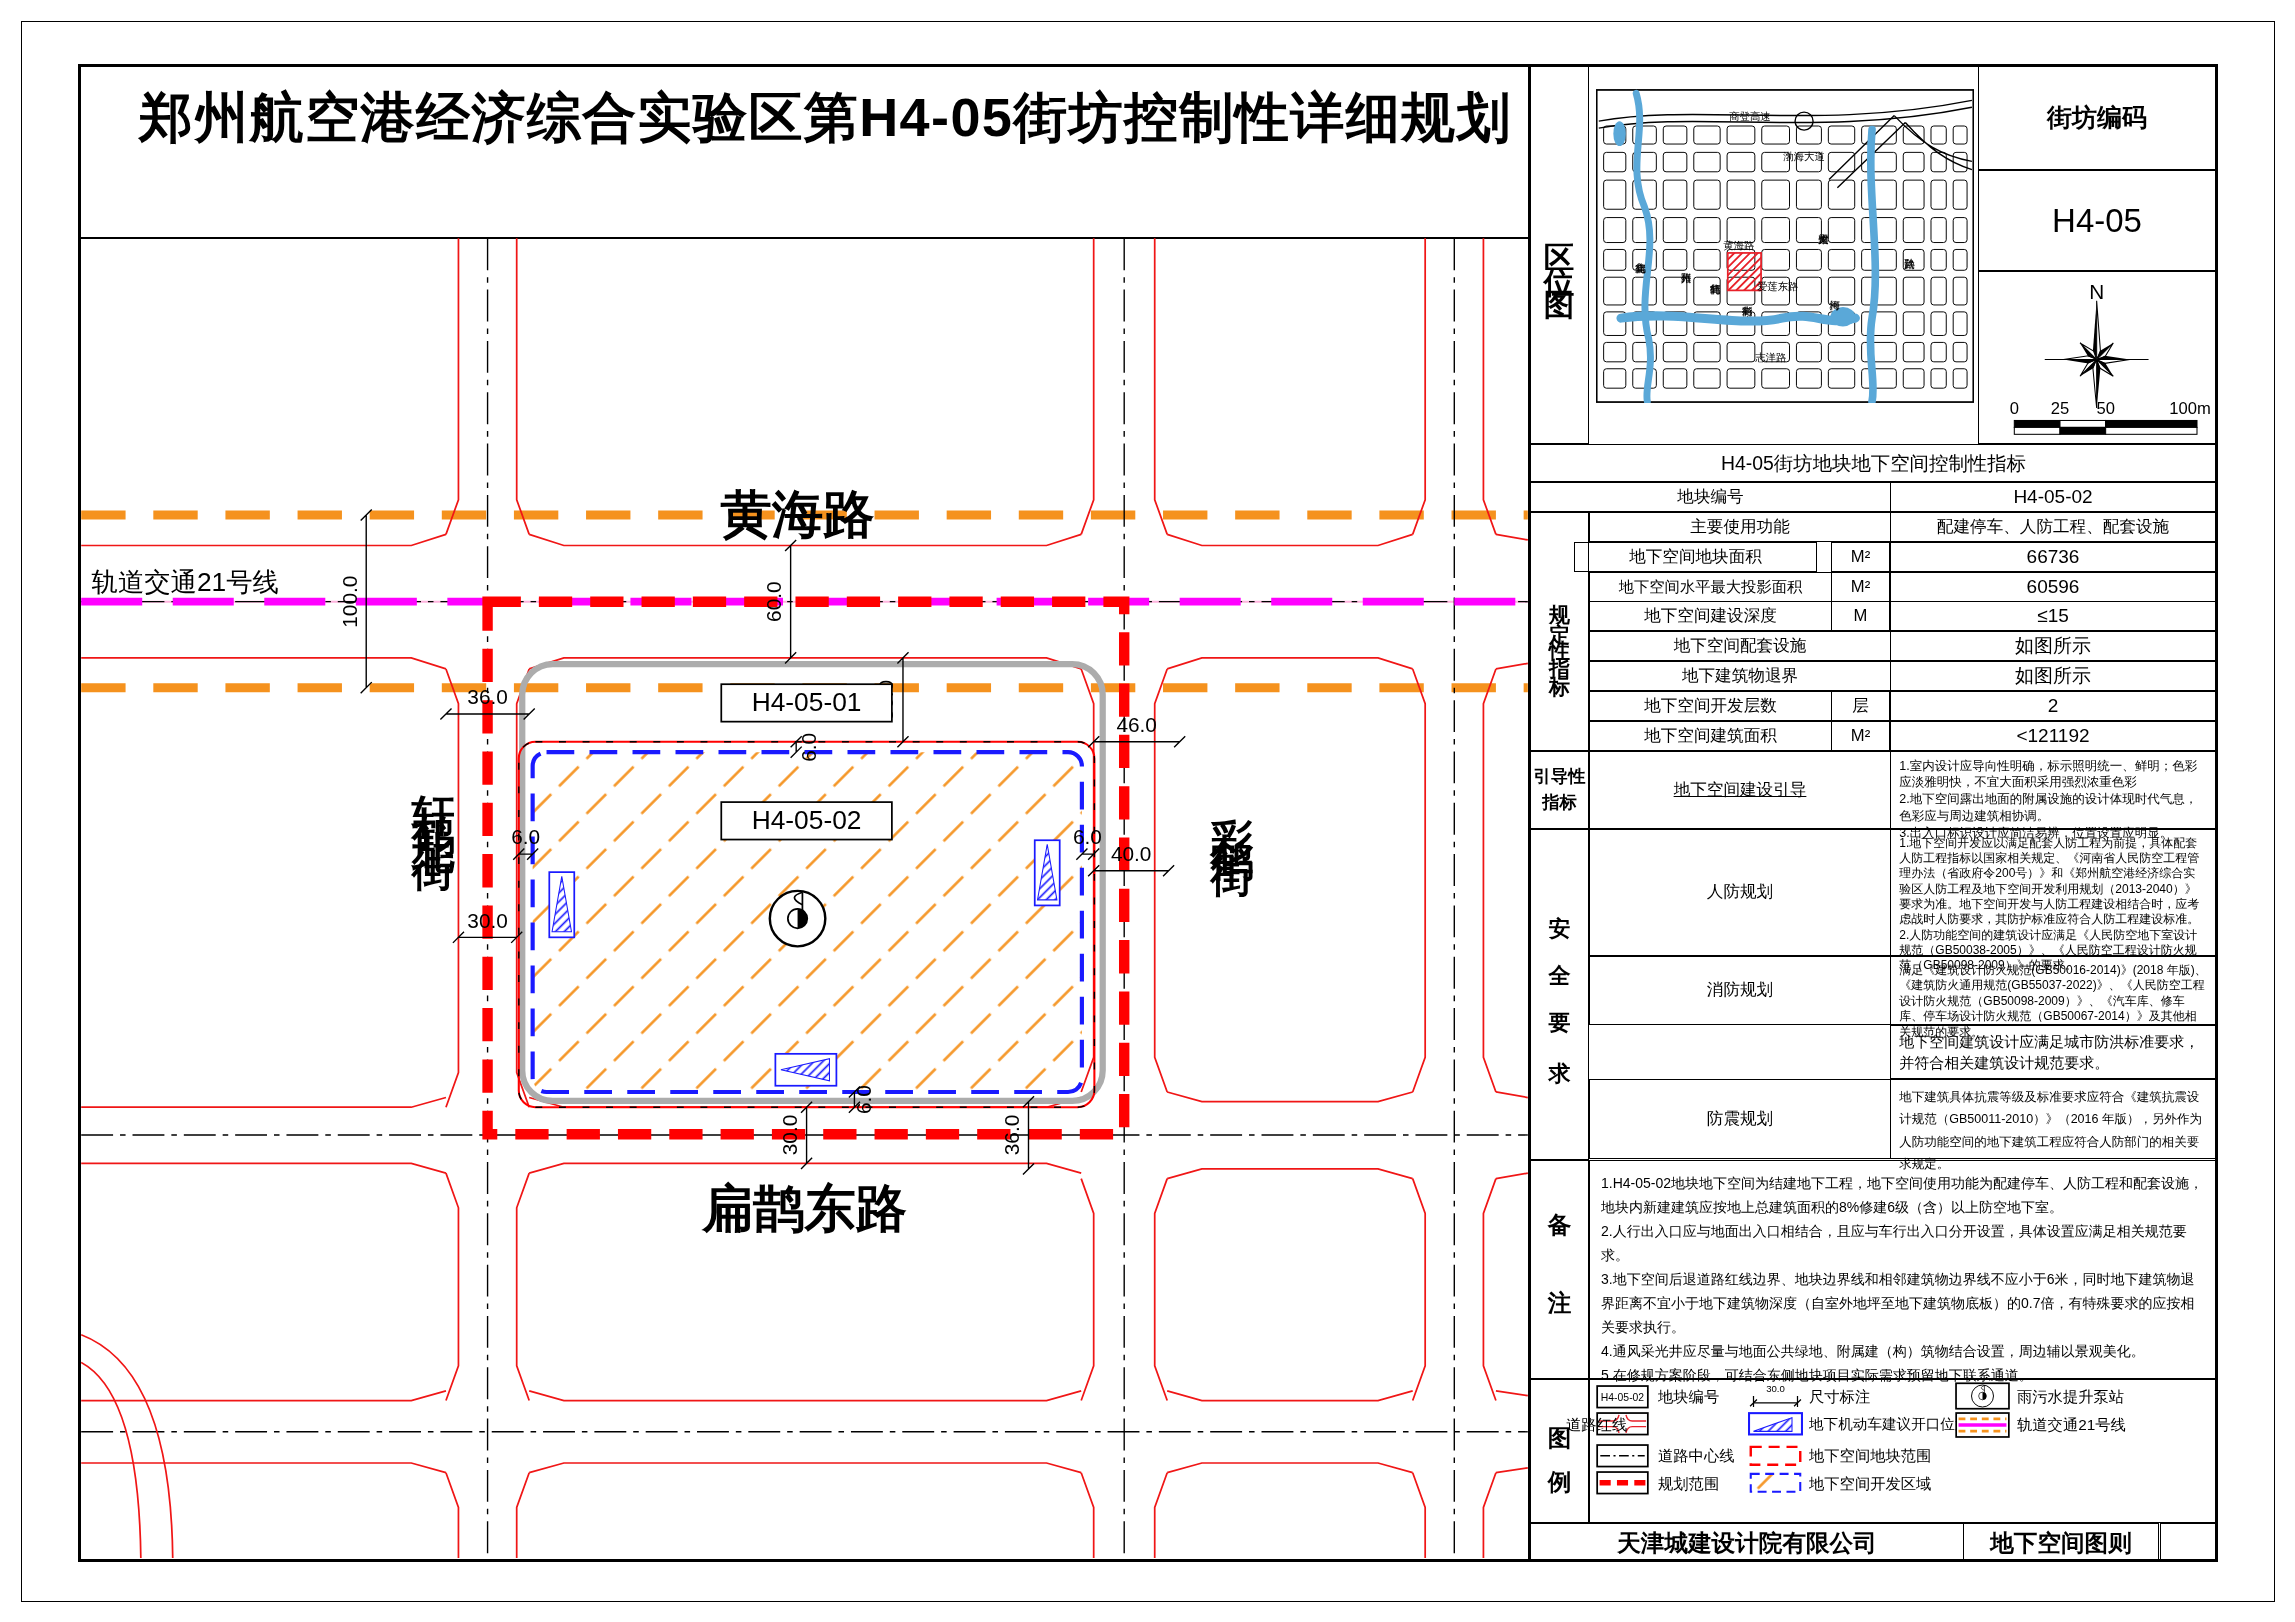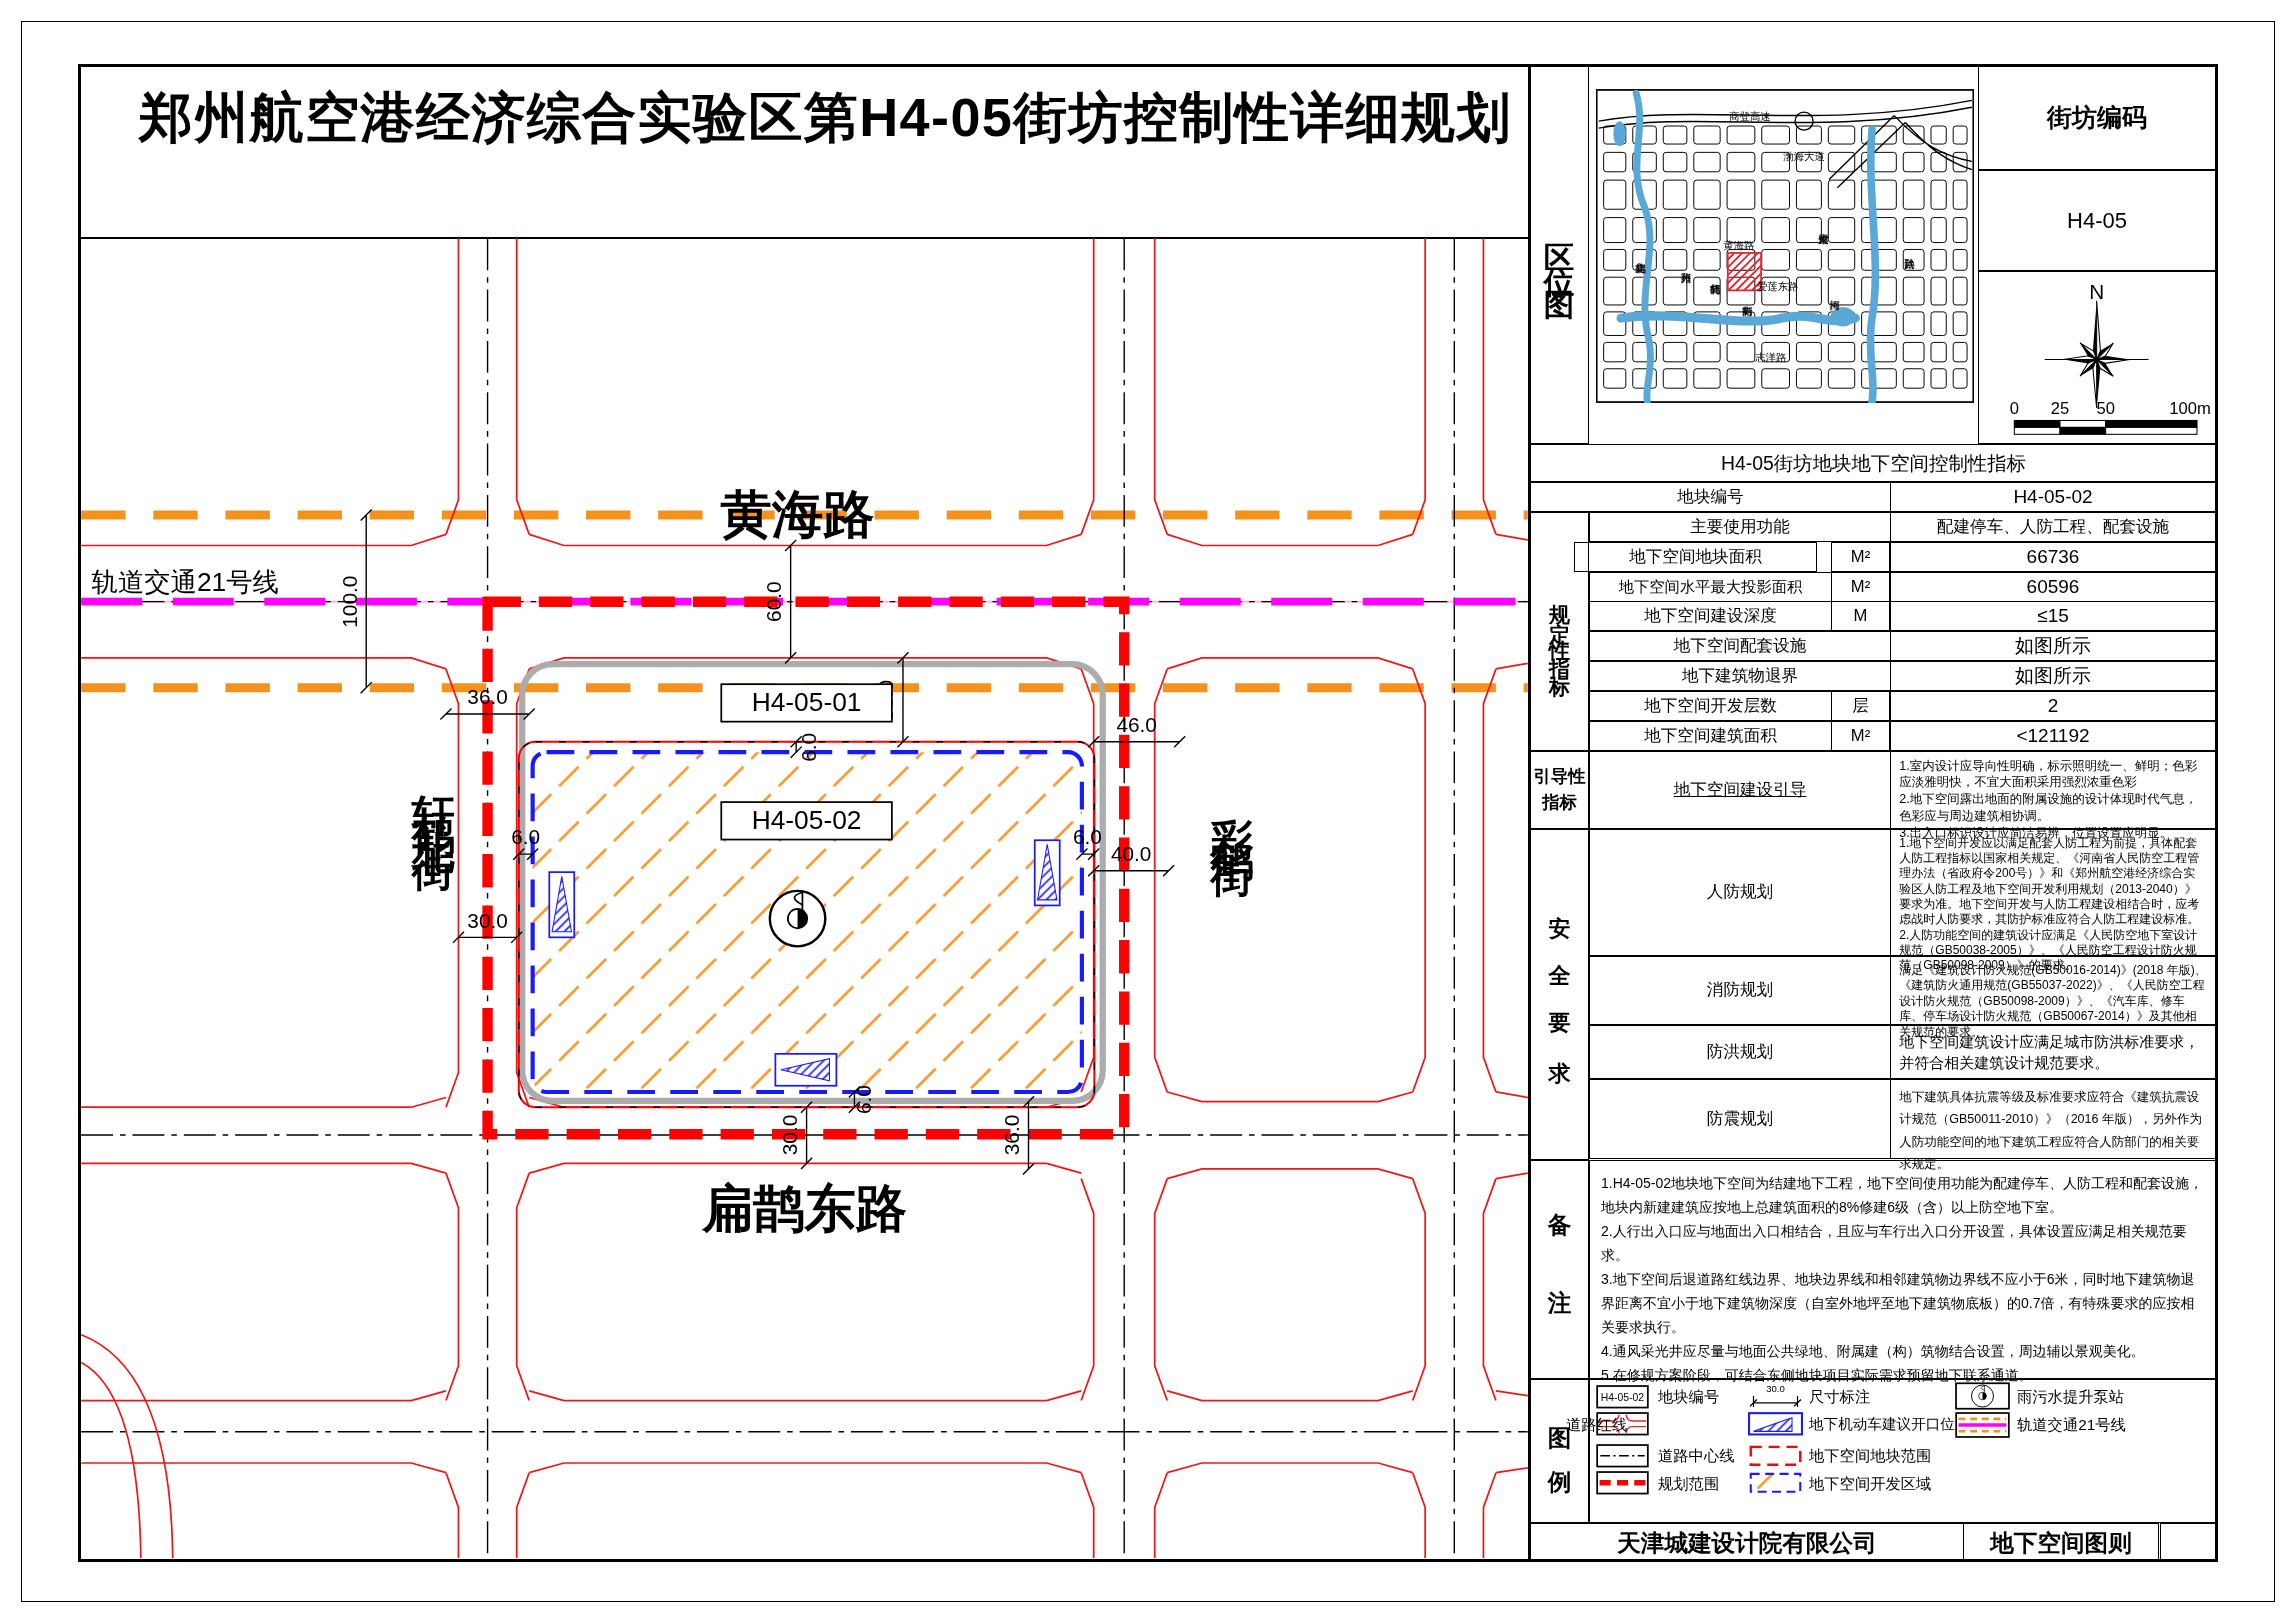--- a/index.html
+++ b/index.html
@@ -293,21 +293,21 @@
       <text x="172" y="268" class="svgv">轩鹤北街</text>
       <text x="218" y="300" class="svgv">彩鹤街</text>
       <text x="328" y="196" class="svgv">梁州大道</text>
       <text x="344" y="292" class="svgv">梅河</text>
       <text x="452" y="232" class="svgv">孙武路</text>
       <text x="252" y="392" text-anchor="middle">志洋路</text>
     </g>
   </svg>
 
   <div class="cell" style="left:1978px;top:64px;width:238px;height:106px;font-size:25px;font-weight:700;">街坊编码</div>
-  <div class="cell" style="left:1978px;top:170px;width:238px;height:101px;font-size:22px;">H4-05</div>
+  <div class="cell" style="left:1978px;top:170px;width:238px;height:101px;font-size:33px;">H4-05</div>
   <div class="cell" style="left:1978px;top:271px;width:238px;height:173px;"></div>
 
   <svg class="abs" style="left:1978px;top:271px" width="238" height="173" viewBox="0 0 343 250">
     <text x="171" y="40" font-size="30" text-anchor="middle">N</text>
     <line x1="96" y1="128" x2="246" y2="128" stroke="#000" stroke-width="1.5"></line>
     <g id="rose" transform="translate(171,128)">
         <polygon points="0,-85 0,0 -5.494037402629092,-11.78200123147645" fill="#000"></polygon>
         <polygon points="0,-85 0,0 5.494037402629092,-11.78200123147645" fill="#fff" stroke="#000" stroke-width="1.5"></polygon>
         <polygon points="24.041630560342615,-24.041630560342618 0,0 4.446261863233693,-12.21600407021681" fill="#000"></polygon>
         <polygon points="24.041630560342615,-24.041630560342618 0,0 12.216004070216808,-4.446261863233695" fill="#fff" stroke="#000" stroke-width="1.5"></polygon>
@@ -384,21 +384,20 @@
 
   <div class="cell vlabel" style="left:1530px;top:829px;width:59px;height:331px;font-size:22px;letter-spacing:49px;">安全要求</div>
 
   <div class="cell namecell" style="left:1589px;top:829px;width:302px;height:127px;">人防规划</div>
   <div class="cell paracell" style="left:1890px;top:829px;width:326px;height:127px;font-size:12px;line-height:1.28;">1.地下空间开发应以满足配套人防工程为前提，具体配套人防工程指标以国家相关规定、《河南省人民防空工程管理办法（省政府令200号）》和《郑州航空港经济综合实验区人防工程及地下空间开发利用规划（2013-2040）》要求为准。地下空间开发与人防工程建设相结合时，应考虑战时人防要求，其防护标准应符合人防工程建设标准。
 2.人防功能空间的建筑设计应满足《人民防空地下室设计规范（GB50038-2005）》、《人民防空工程设计防火规范（GB50098-2009）》的要求。</div>
 
   <div class="cell namecell" style="left:1589px;top:956px;width:302px;height:69px;">消防规划</div>
   <div class="cell paracell" style="left:1890px;top:956px;width:326px;height:69px;font-size:12px;line-height:1.3;">满足《建筑设计防火规范(GB50016-2014)》(2018 年版)、《建筑防火通用规范(GB55037-2022)》、《人民防空工程设计防火规范（GB50098-2009）》、《汽车库、修车库、停车场设计防火规范（GB50067-2014）》及其他相关规范的要求。</div>
 
-  <div class="cell namecell" style="left:1589px;top:1025px;width:302px;height:54px;">防洪规划</div>
   <div class="cell paracell" style="left:1890px;top:1025px;width:326px;height:54px;font-size:15px;line-height:1.4;align-items:center;">地下空间建筑设计应满足城市防洪标准要求，并符合相关建筑设计规范要求。</div>
 
   <div class="cell namecell" style="left:1589px;top:1079px;width:302px;height:80px;">防震规划</div>
   <div class="cell paracell" style="left:1890px;top:1079px;width:326px;height:80px;font-size:12.5px;line-height:1.8;">地下建筑具体抗震等级及标准要求应符合《建筑抗震设计规范（GB50011-2010）》（2016 年版），另外作为人防功能空间的地下建筑工程应符合人防部门的相关要求规定。</div>
 
   <div class="cell vlabel" style="left:1530px;top:1160px;width:59px;height:219px;font-size:23.6px;letter-spacing:76px;">备注</div>
   <div class="cell paracell" style="left:1589px;top:1160px;width:628px;height:219px;font-size:14px;line-height:1.72;padding:9.7px 11px;">1.H4-05-02地块地下空间为结建地下工程，地下空间使用功能为配建停车、人防工程和配套设施，地块内新建建筑应按地上总建筑面积的8%修建6级（含）以上防空地下室。
 2.人行出入口应与地面出入口相结合，且应与车行出入口分开设置，具体设置应满足相关规范要求。
 3.地下空间后退道路红线边界、地块边界线和相邻建筑物边界线不应小于6米，同时地下建筑物退界距离不宜小于地下建筑物深度（自室外地坪至地下建筑物底板）的0.7倍，有特殊要求的应按相关要求执行。
 4.通风采光井应尽量与地面公共绿地、附属建（构）筑物结合设置，周边辅以景观美化。

